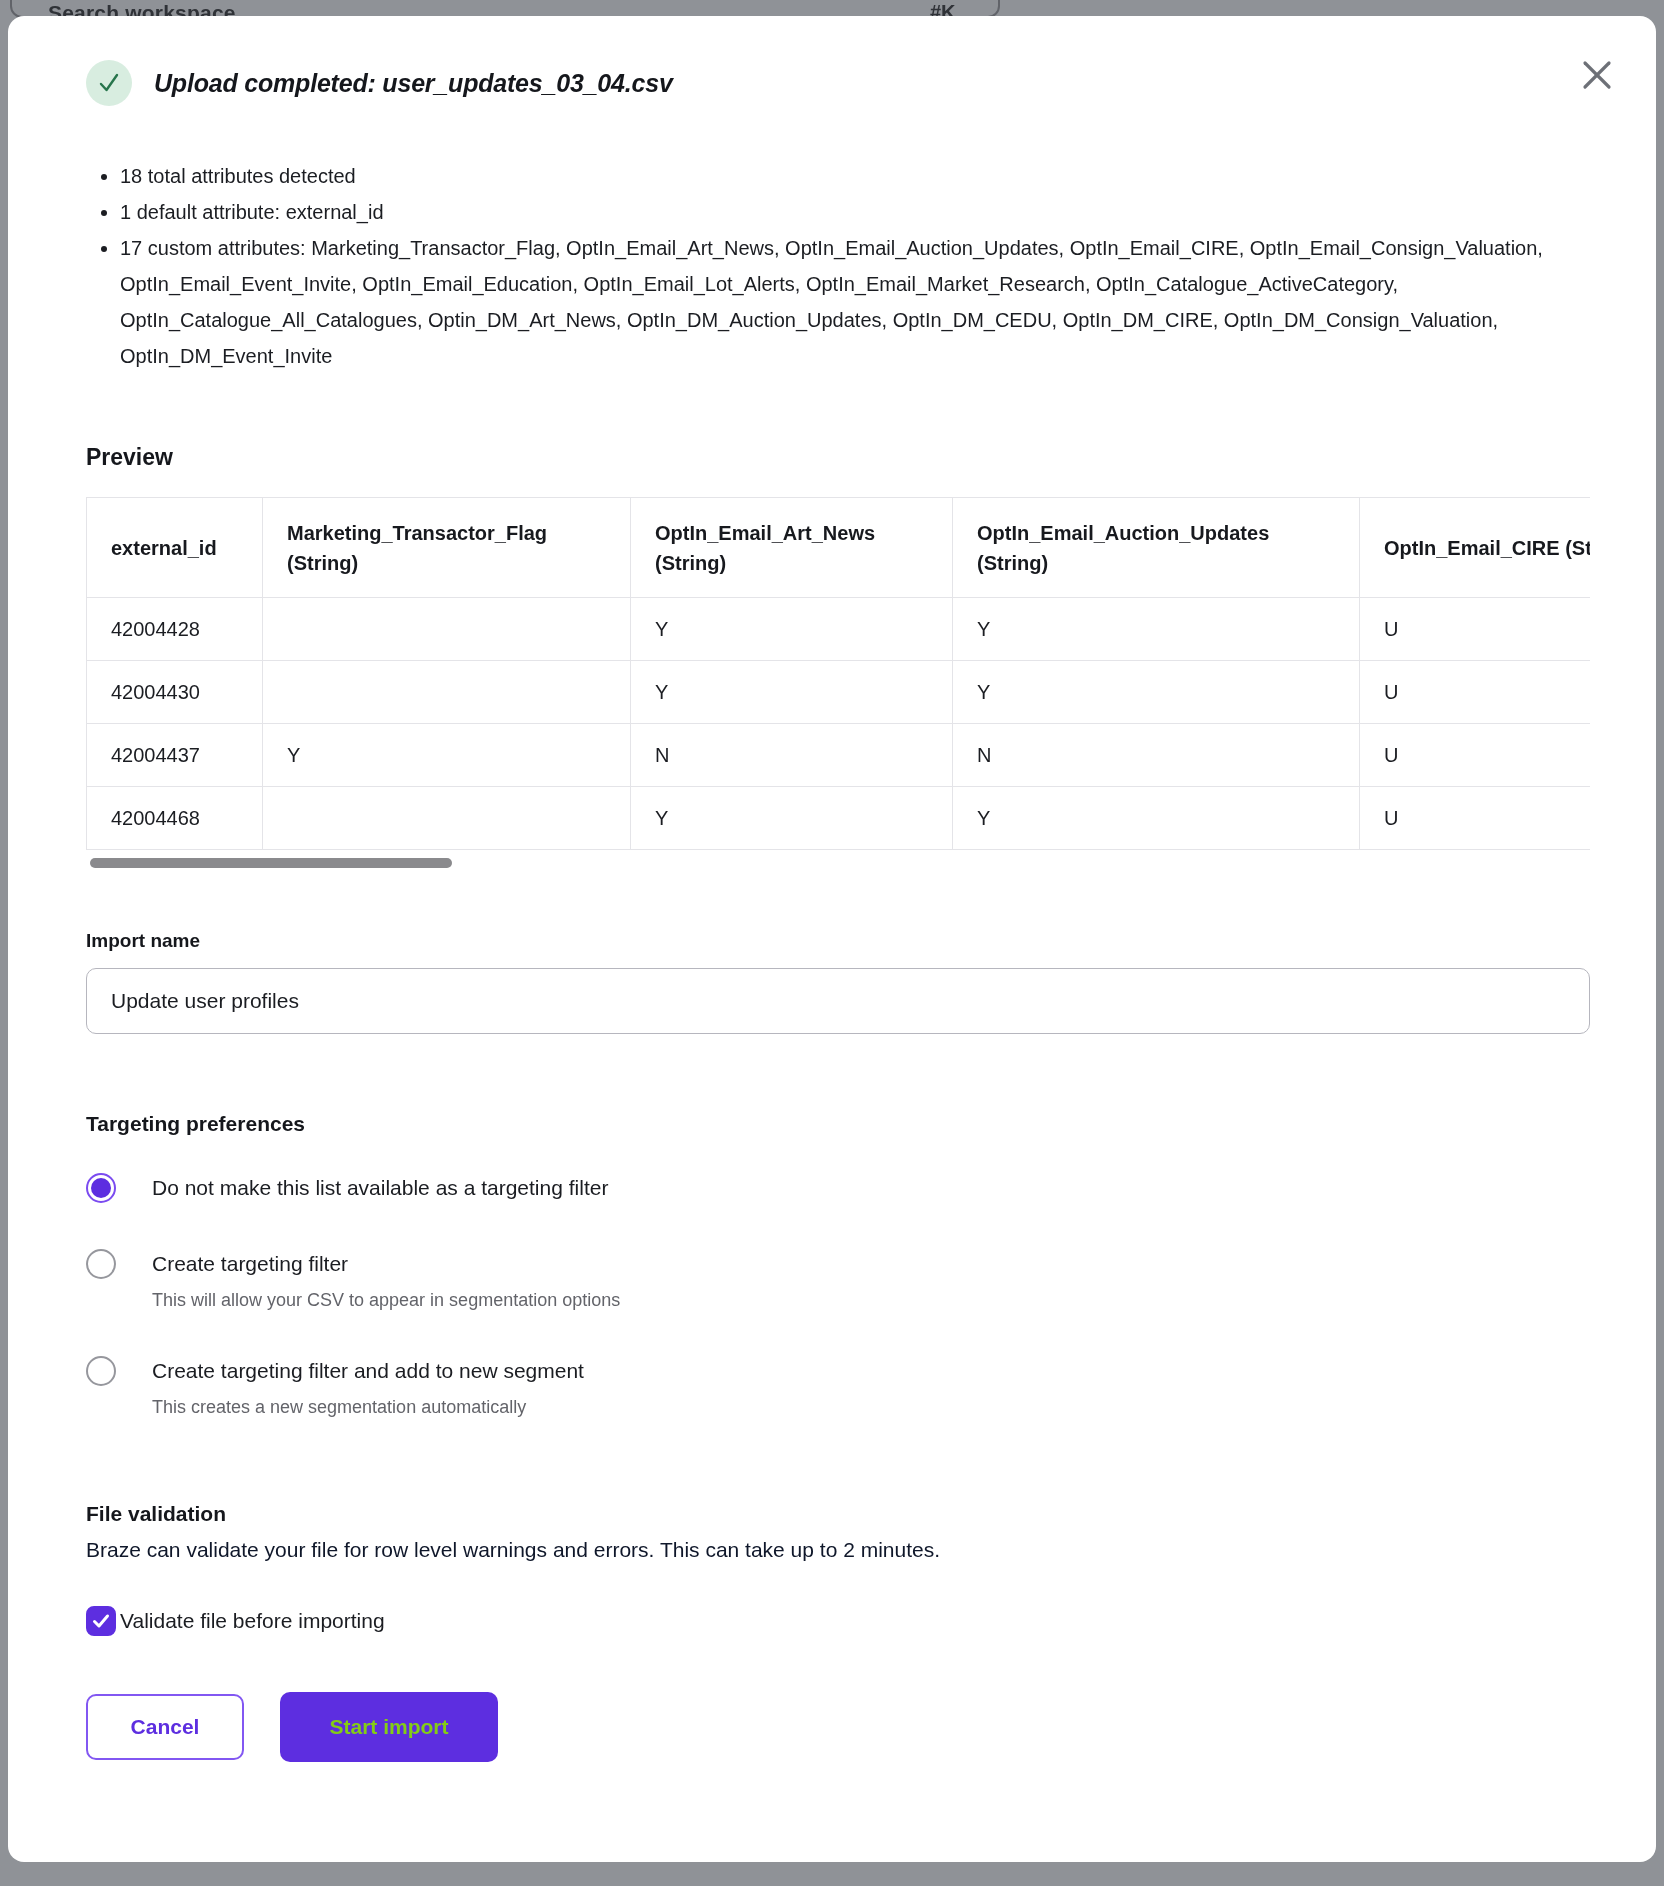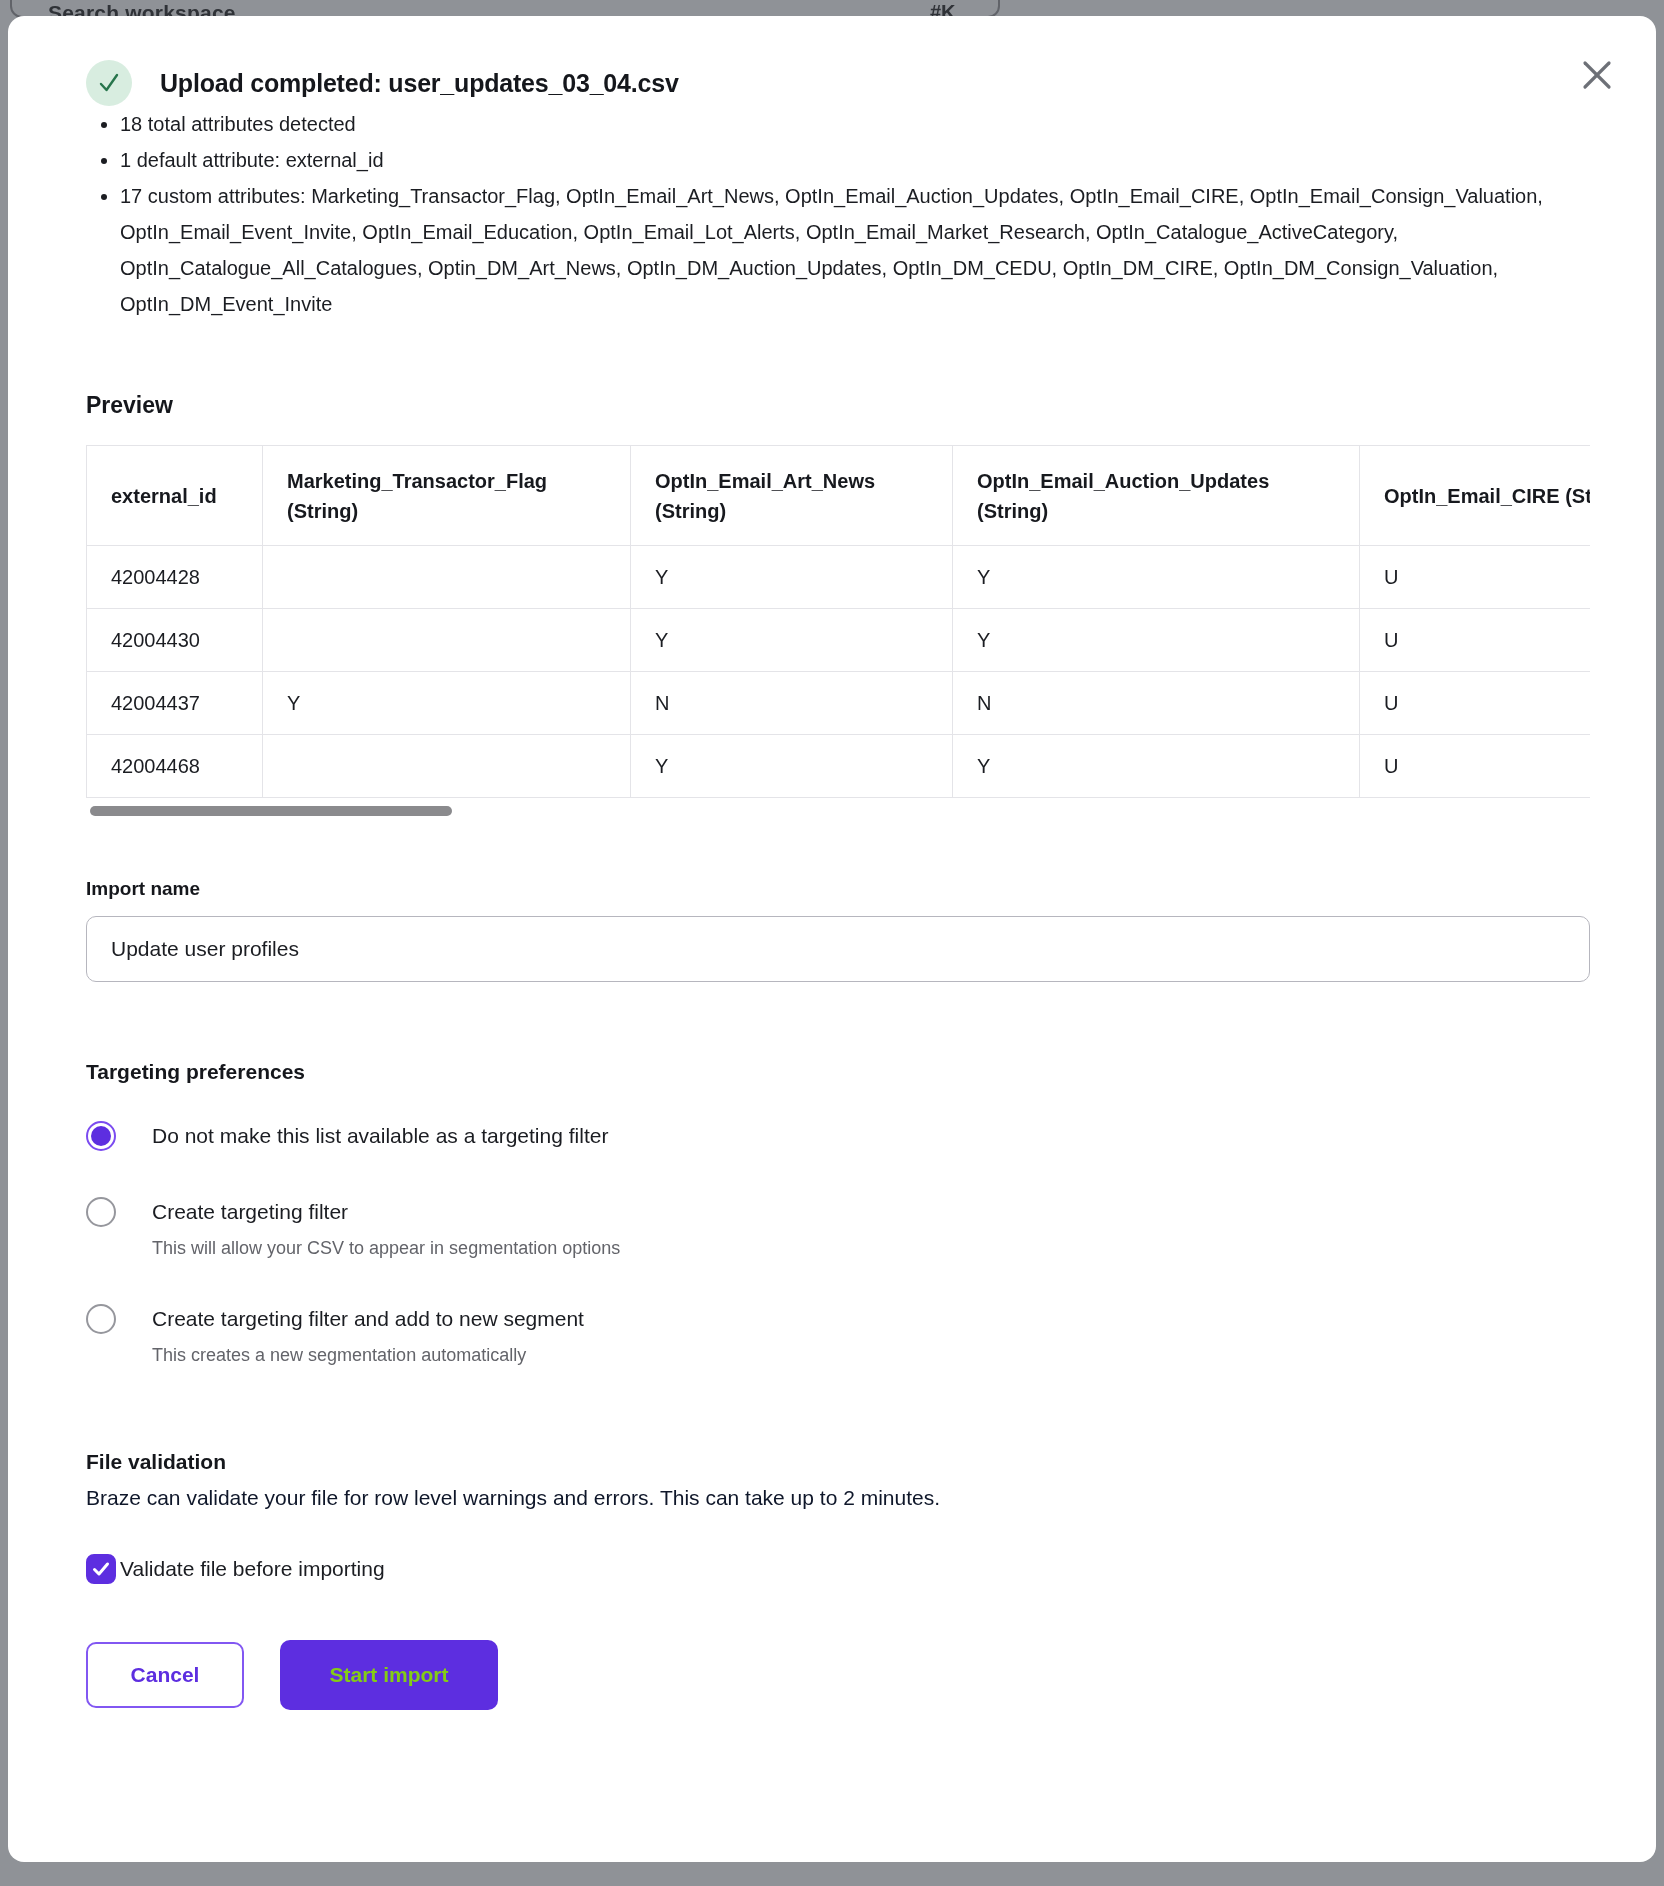--- a/index.html
+++ b/index.html
@@ -25,28 +25,28 @@
   
   .modal {
     position:absolute; left:8px; top:16px; width:1648px; height:1846px;
     background:#FFFFFF; border-radius:16px;
     padding: 0 66px 0 78px;
   }
   .close-btn {
     position:absolute; top:40px; right:40px; width:38px; height:38px;
     background:none; border:none; cursor:pointer; padding:0;
   }
-  .title-row { display:flex; align-items:center; gap:28px; padding-top:44px; }
+  .title-row { display:flex; align-items:center; gap:22px; padding-top:44px;font-style:italic; }
   .check-circle {
     width:46px; height:46px; border-radius:50%; background:#D8EDE0;
     display:flex; align-items:center; justify-content:center; flex:0 0 46px;
   }
   h1 { font-size:25px; font-weight:700; color:#15171C; letter-spacing:-0.2px; }
 
-  ul.summary { padding-left:34px; font-size:20px; line-height:36px; color:#1B1D22; max-width:1470px; }
+  ul.summary { margin-top:52px; padding-left:34px; font-size:20px; line-height:36px; color:#1B1D22; max-width:1470px; }
   ul.summary li { margin:0; }
 
   h2.preview-heading { margin-top:70px; font-size:23px; font-weight:700; color:#15171C; }
 
   .table-wrap { margin-top:26px; overflow:hidden; width:100%; }
   table { border-collapse:collapse; table-layout:fixed; width:1770px; }
   th, td { border:1px solid #E4E4E8; text-align:left; font-size:20px; padding:16px 24px; vertical-align:middle; background:#fff; }
   th { font-weight:700; color:#17191E; height:100px; line-height:30px; }
   td { height:63px; color:#1B1D22; }
   col.c1{width:176px} col.c2{width:368px} col.c3{width:322px} col.c4{width:407px} col.c5{width:497px}

